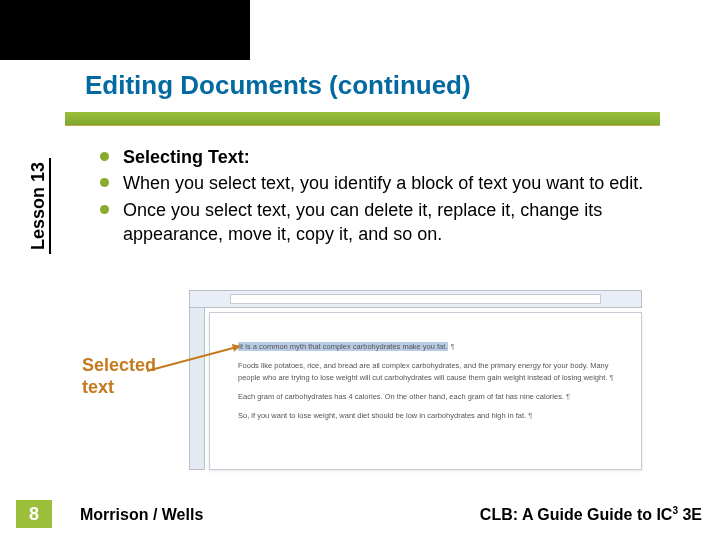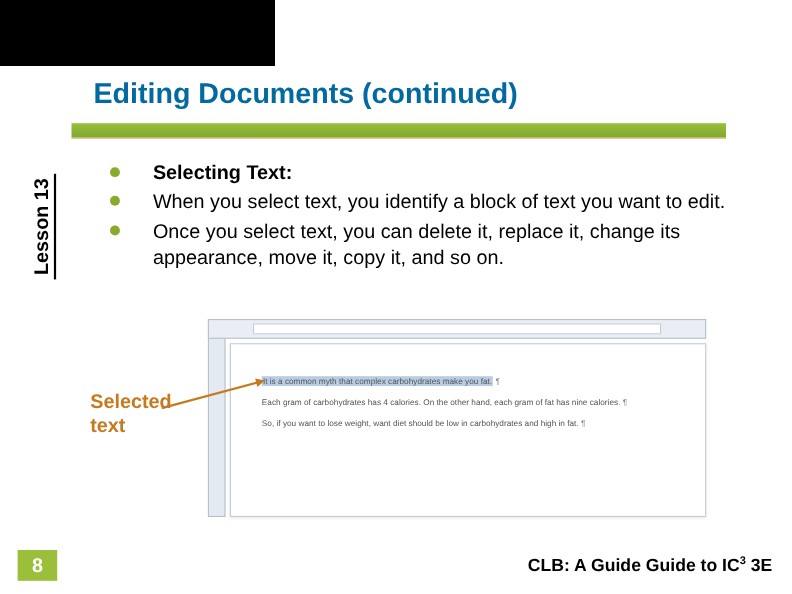--- a/index.html
+++ b/index.html
@@ -61,21 +61,20 @@
     position: absolute;
     top: 145px;
     left: 100px;
     width: 580px;
   }
   .bullet-row {
     display: flex;
     align-items: flex-start;
     margin-bottom: 2px;
     line-height: 1.35;
-    gap: 16px;
   }
   .bullet-dot {
     width: 9px;
     height: 9px;
     border-radius: 50%;
     background: #8aaa2e;
     flex-shrink: 0;
     margin-top: 7px;
     margin-right: 14px;
   }
@@ -232,28 +231,30 @@
     <div class="bullet-dot"></div>
     <div class="bullet-text">Once you select text, you can delete it, replace it, change its appearance, move it, copy it, and so on.</div>
   </div>
 </div>
 
 <div class="doc-figure">
   <div class="ruler-vert"></div>
   <div class="ruler-horiz"></div>
   <div class="page">
     <p class="pilcrow"><span class="highlight">It is a common myth that complex carbohydrates make you fat.</span></p>
+    <p class="pilcrow">Foods like potatoes, rice, and bread are all complex carbohydrates, and the primary energy for your body. Many people who are trying to lose weight will cut carbohydrates will cause them gain weight instead of losing weight.</p>
     <p class="pilcrow">Each gram of carbohydrates has 4 calories. On the other hand, each gram of fat has nine calories.</p>
     <p class="pilcrow">So, if you want to lose weight, want diet should be low in carbohydrates and high in fat.</p>
   </div>
   <div class="callout-label">
     <span>Selected</span><br>
     <span>text</span>
   </div>
   <div class="callout-line"></div>
 </div>
 
 <div class="footer">
   <div class="page-num-box">8</div>
+  <div class="footer-left">Morrison / Wells</div>
   <div class="footer-right">
     <span>CLB: A Guide Guide to IC</span><sup>3</sup><span> 3E</span>
   </div>
 </div>
 
 </body></html>

